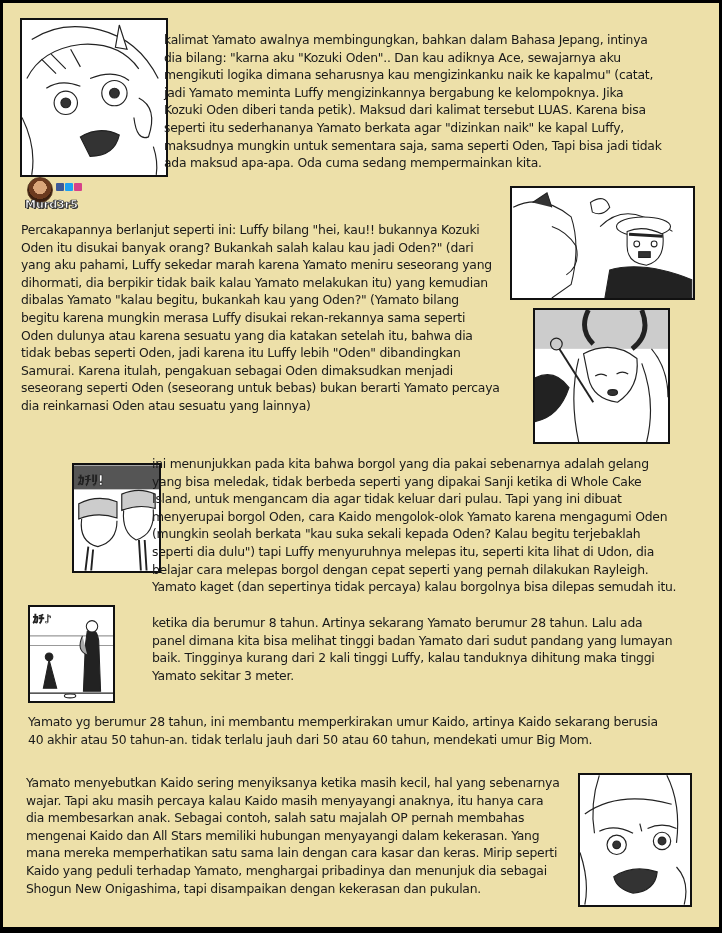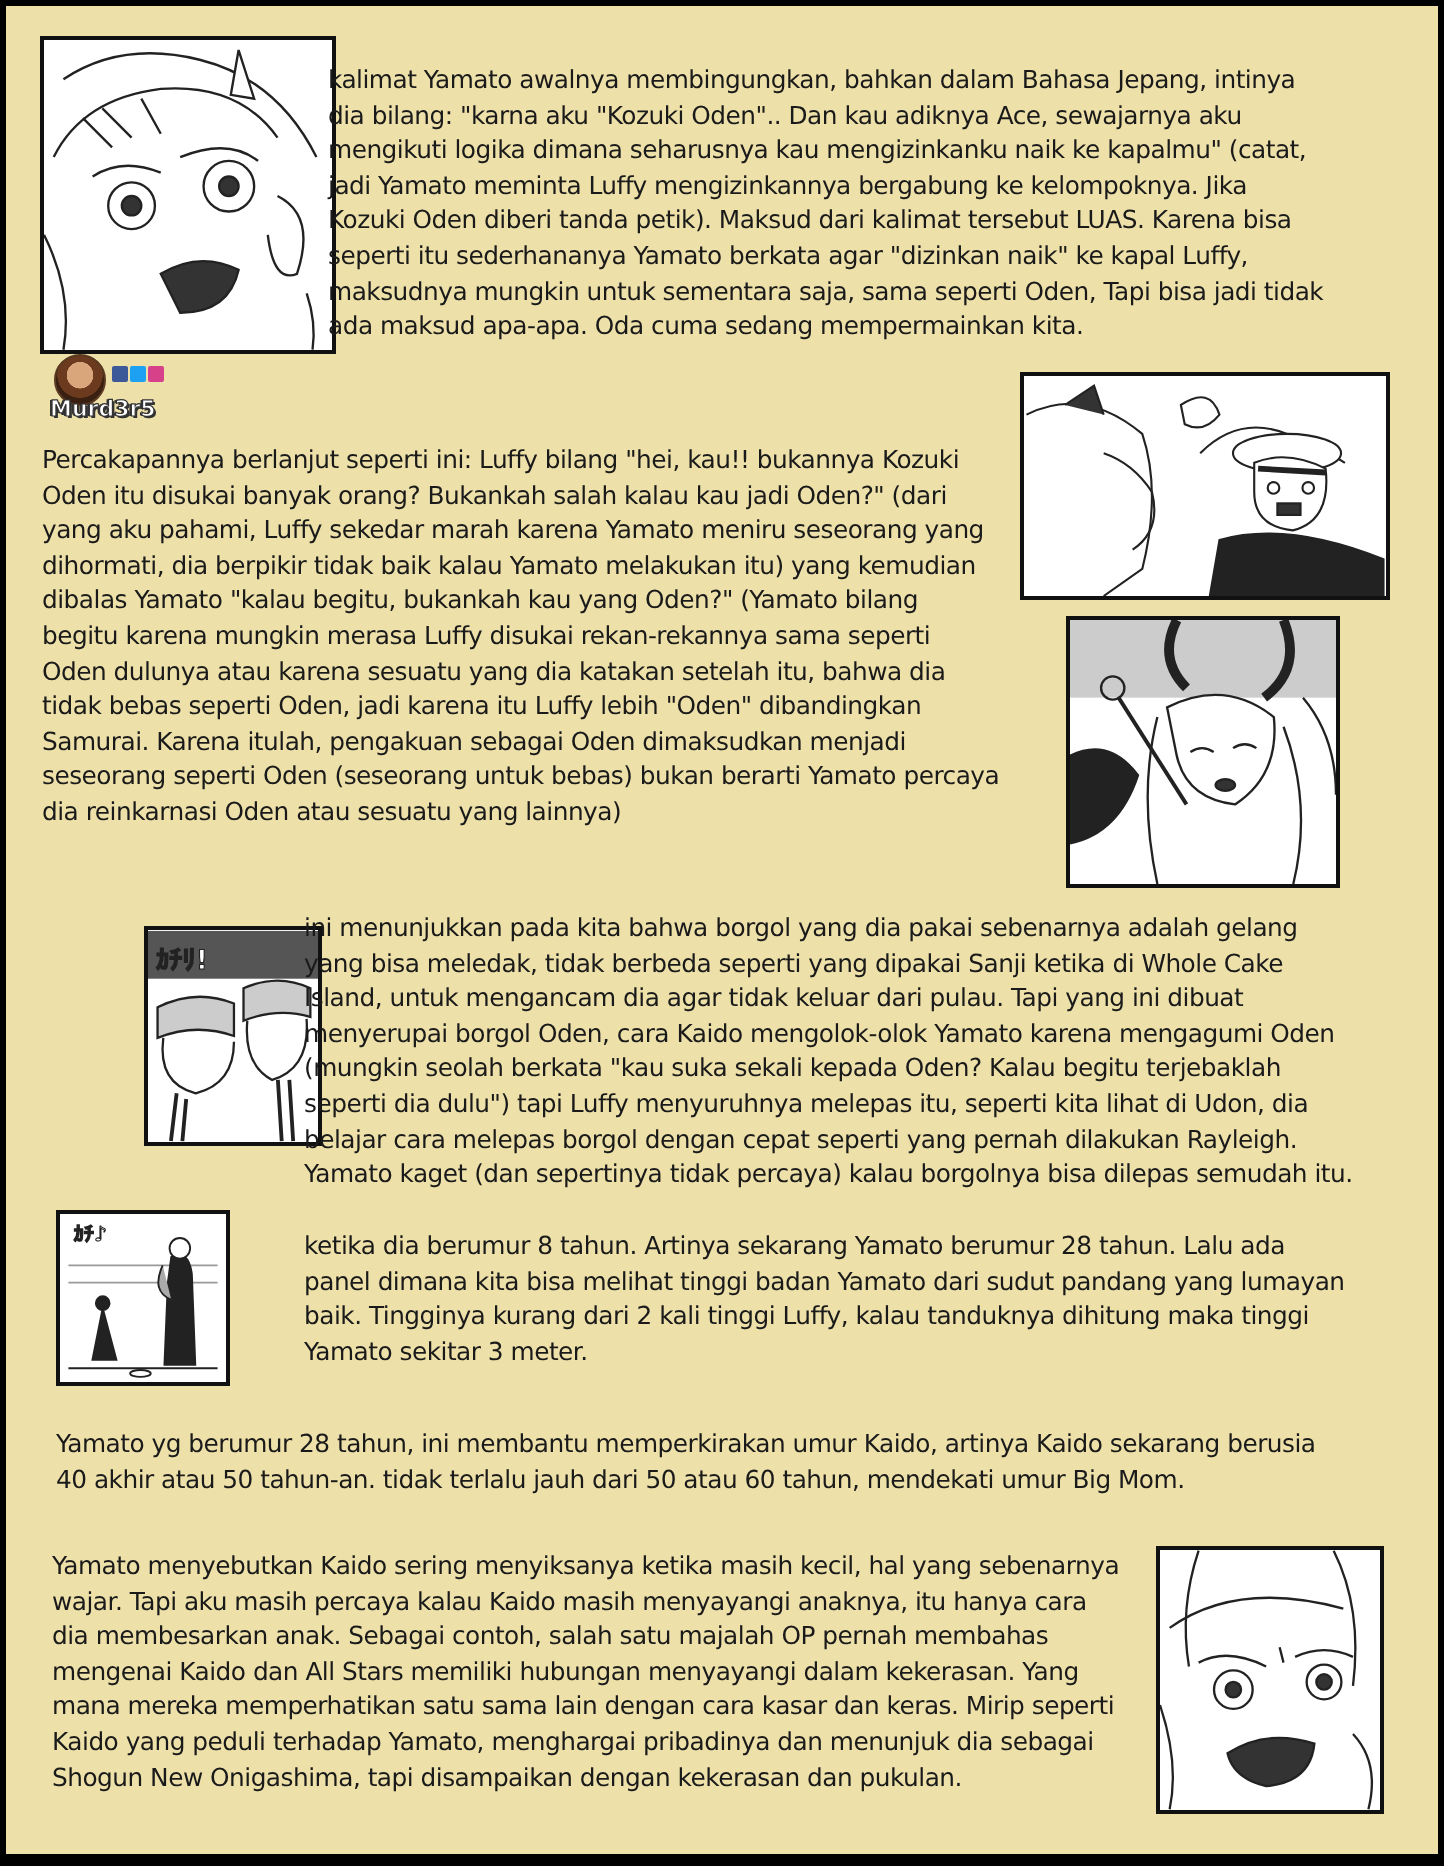--- a/index.html
+++ b/index.html
@@ -131,21 +131,21 @@
   <div>ini menunjukkan pada kita bahwa borgol yang dia pakai sebenarnya adalah gelang</div>
   <div>yang bisa meledak, tidak berbeda seperti yang dipakai Sanji ketika di Whole Cake</div>
   <div>Island, untuk mengancam dia agar tidak keluar dari pulau. Tapi yang ini dibuat</div>
   <div>menyerupai borgol Oden, cara Kaido mengolok-olok Yamato karena mengagumi Oden</div>
   <div>(mungkin seolah berkata "kau suka sekali kepada Oden? Kalau begitu terjebaklah</div>
   <div>seperti dia dulu")  tapi Luffy menyuruhnya melepas itu, seperti kita lihat di Udon, dia</div>
   <div>belajar cara melepas borgol dengan cepat seperti yang pernah dilakukan Rayleigh.</div>
   <div>Yamato kaget (dan sepertinya tidak percaya) kalau borgolnya bisa dilepas semudah itu.</div>
 </div>
 
-<div class="panel" style="left:28px; top:605px; width:87px; height:88px;">
+<div class="panel" style="left:28px; top:605px; width:87px; height:98px;">
   <svg viewBox="0 0 87 98">
     <g fill="none" stroke="#222" stroke-width="1.1">
       <text x="3" y="16" font-size="12" font-weight="bold" fill="#fff" stroke="#222" stroke-width="0.6" font-family="DejaVu Sans, sans-serif">ｶﾁ♪</text>
       <path d="M0 30 L87 30 M0 40 L87 40" stroke="#999"></path>
       <path d="M20 55 L14 85 L28 85 Z" fill="#222"></path>
       <circle cx="20" cy="52" r="4" fill="#222"></circle>
       <path d="M60 25 Q70 20 72 35 L74 88 L56 88 L58 40 Z" fill="#222"></path>
       <circle cx="65" cy="20" r="6" fill="#fff"></circle>
       <path d="M55 30 Q48 45 60 50" fill="#aaa"></path>
       <path d="M0 90 L87 90"></path>

